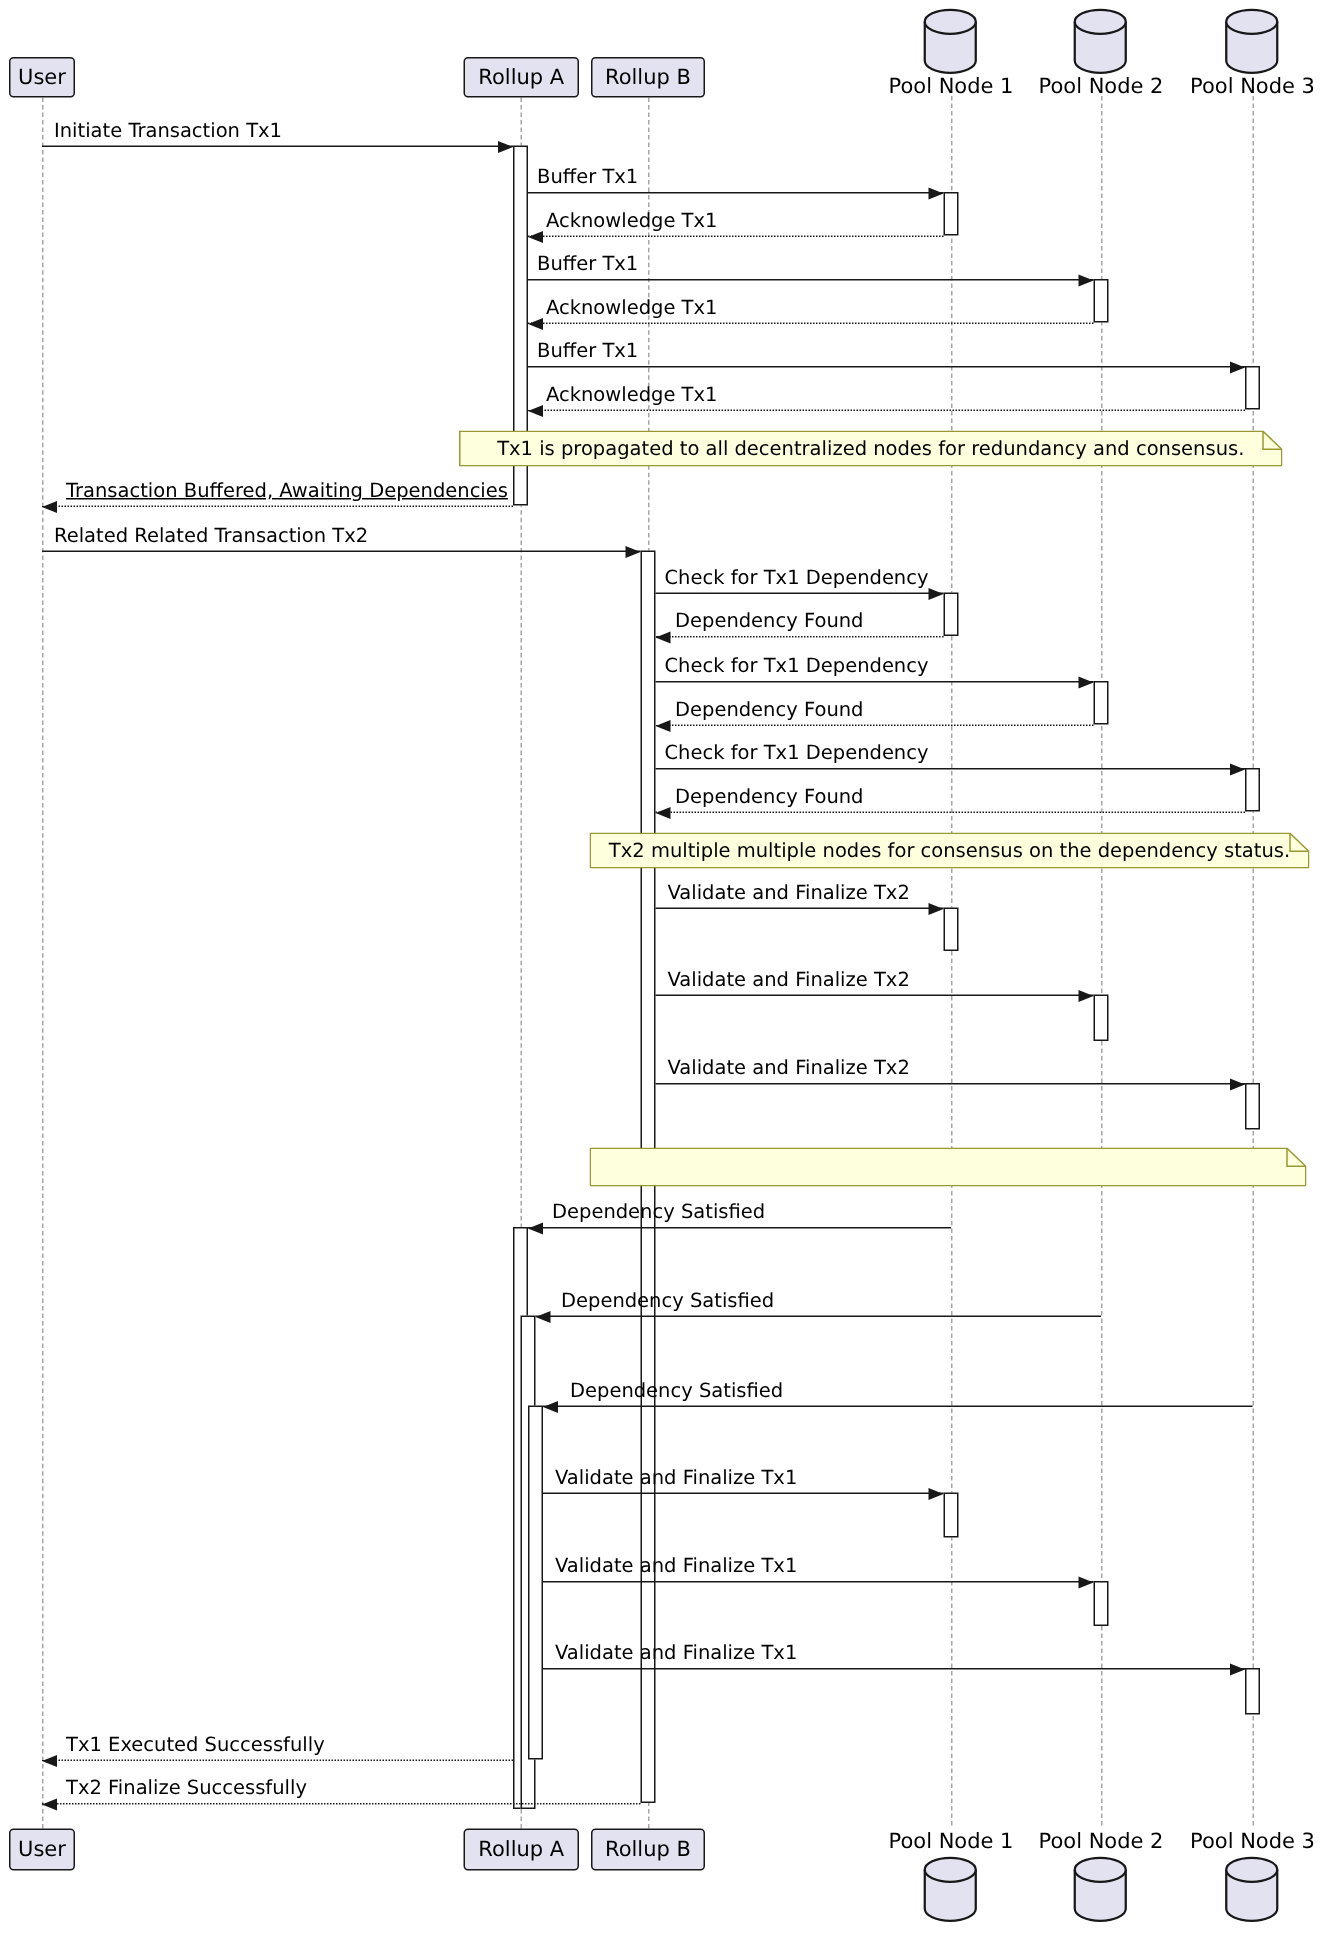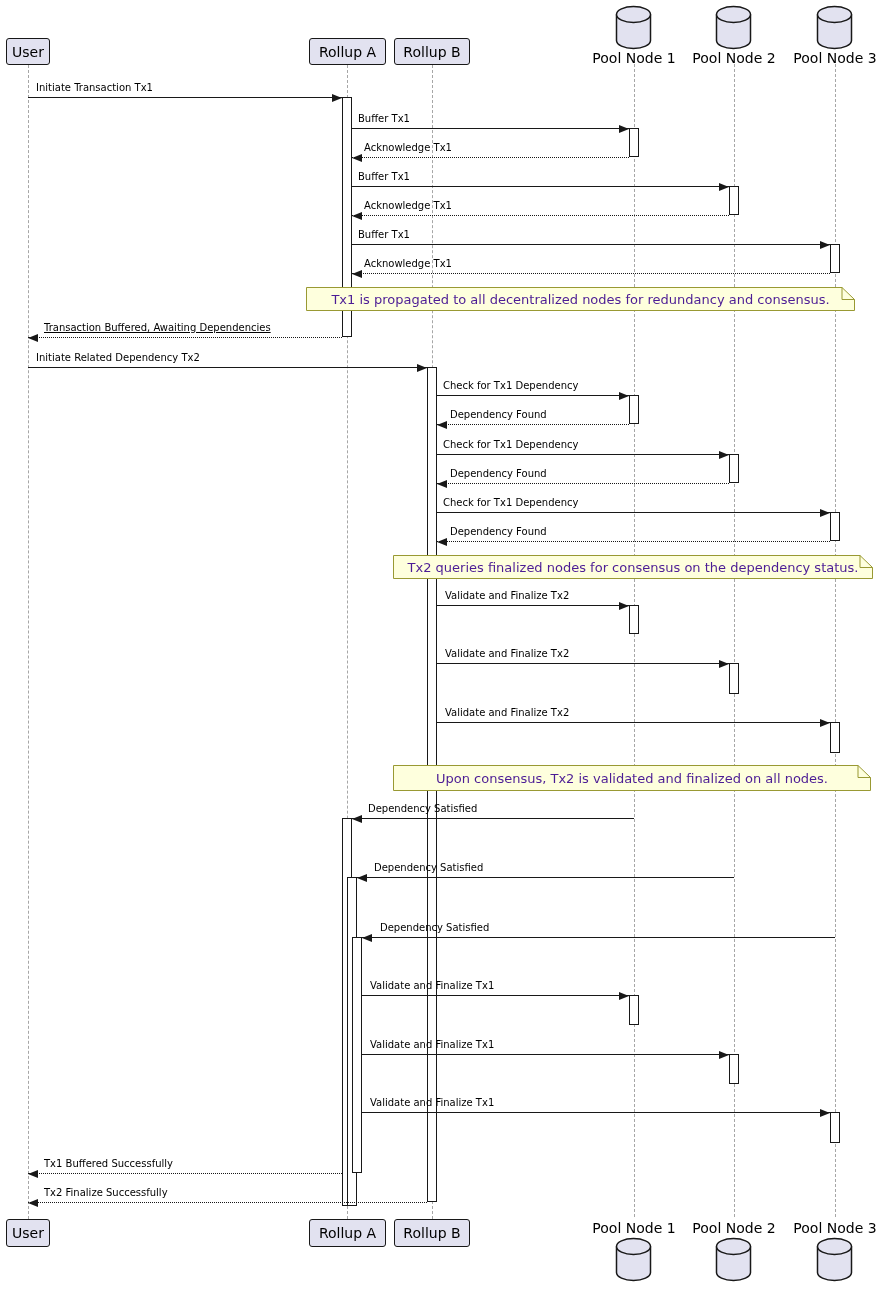--- a/index.html
+++ b/index.html
@@ -11,30 +11,30 @@
   .pbox { position:absolute; background:#E2E2F0; border:1px solid #181818; border-radius:3px;
           display:flex; align-items:center; justify-content:center;
           font-size:14px; color:#000; z-index:2; white-space:nowrap; }
 
   .plabel { position:absolute; font-size:14px; color:#000; text-align:center; white-space:nowrap; z-index:2; }
   .cyl { position:absolute; z-index:2; line-height:0; }
 
   .activation { position:absolute; width:10px; background:#FFFFFF; border:1px solid #181818; z-index:2; }
 
   .note { position:absolute; z-index:3; line-height:0; }
-  .note-text { position:absolute; left:0; width:100%; text-align:center; font-size:13px; color:#4c1d95; line-height:15px; }
+  .note-text { position:absolute; left:0; width:100%; text-align:center; font-size:13px; color:#000000; line-height:15px; }
 
   .msg-line { position:absolute; height:0; border-top:1px solid #181818; z-index:4; }
   .msg-line.dotted { border-top-style:dotted; }
 
   .arrow { position:absolute; width:0; height:0; z-index:5; }
   .arrow.right { border-top:4px solid transparent; border-bottom:4px solid transparent; border-left:10px solid #181818; }
   .arrow.left  { border-top:4px solid transparent; border-bottom:4px solid transparent; border-right:10px solid #181818; }
 
-  .mlabel { position:absolute; font-size:10px; color:#000; white-space:nowrap; z-index:6; line-height:16px; }
+  .mlabel { position:absolute; font-size:13px; color:#000; white-space:nowrap; z-index:6; line-height:16px; }
 </style>
 </head>
 <body>
 
 <div id="diagram">
   <div id="layer-lifelines">
       <div class="lifeline" style="left: 28px; top: 65px; height: 1154px;"></div>
       <div class="lifeline" style="left: 347px; top: 65px; height: 1154px;"></div>
       <div class="lifeline" style="left: 432px; top: 65px; height: 1154px;"></div>
       <div class="lifeline" style="left: 634px; top: 64px; height: 1153px;"></div>
@@ -61,25 +61,25 @@
       <div class="activation" style="left: 830px; top: 1112px; height: 31px;"></div>
     </div>
   <div id="layer-notes">
       <div class="note" style="left: 306px; top: 287px; width: 549px; height: 24px;"><svg width="549" height="24">
           <path d="M0.5,0.5 L536,0.5 L548.5,12.5 L548.5,23.5 L0.5,23.5 Z" fill="#FEFFDD" stroke="#999933"></path>
           <path d="M536,0.5 L536,12.5 L548.5,12.5" fill="none" stroke="#999933"></path>
         </svg><div class="note-text" style="top: 5px;">Tx1 is propagated to all decentralized nodes for redundancy and consensus.</div></div>
       <div class="note" style="left: 393px; top: 555px; width: 480px; height: 24px;"><svg width="480" height="24">
           <path d="M0.5,0.5 L467,0.5 L479.5,12.5 L479.5,23.5 L0.5,23.5 Z" fill="#FEFFDD" stroke="#999933"></path>
           <path d="M467,0.5 L467,12.5 L479.5,12.5" fill="none" stroke="#999933"></path>
-        </svg><div class="note-text" style="top: 5px;">Tx2 queries finalized nodes for consensus on the dependency status.</div></div>
+        </svg><div class="note-text" style="top: 5px;">Tx2 multiple multiple nodes for consensus on the dependency status.</div></div>
       <div class="note" style="left: 393px; top: 765px; width: 478px; height: 26px;"><svg width="478" height="26">
           <path d="M0.5,0.5 L465,0.5 L477.5,12.5 L477.5,25.5 L0.5,25.5 Z" fill="#FEFFDD" stroke="#999933"></path>
           <path d="M465,0.5 L465,12.5 L477.5,12.5" fill="none" stroke="#999933"></path>
-        </svg><div class="note-text" style="top: 6px;">Upon consensus, Tx2 is validated and finalized on all nodes.</div></div>
+        </svg></div>
     </div>
   <div id="layer-messages">
       <div class="msg-line" style="left: 28px; top: 97px; width: 314px;"></div>
       <div class="arrow right" style="left: 332px; top: 93.5px;"></div>
       <div class="mlabel" style="left: 36px; top: 80px;">Initiate Transaction Tx1</div>
       <div class="msg-line" style="left: 352px; top: 128px; width: 277px;"></div>
       <div class="arrow right" style="left: 619px; top: 124.5px;"></div>
       <div class="mlabel" style="left: 358px; top: 111px;">Buffer Tx1</div>
       <div class="msg-line dotted" style="left: 352px; top: 157px; width: 277px;"></div>
       <div class="arrow left" style="left: 352px; top: 153.5px;"></div>
@@ -94,21 +94,21 @@
       <div class="arrow right" style="left: 820px; top: 240.5px;"></div>
       <div class="mlabel" style="left: 358px; top: 227px;">Buffer Tx1</div>
       <div class="msg-line dotted" style="left: 352px; top: 273px; width: 478px;"></div>
       <div class="arrow left" style="left: 352px; top: 269.5px;"></div>
       <div class="mlabel" style="left: 364px; top: 256px;">Acknowledge Tx1</div>
       <div class="msg-line dotted" style="left: 28px; top: 337px; width: 314px;"></div>
       <div class="arrow left" style="left: 28px; top: 333.5px;"></div>
       <div class="mlabel" style="left: 44px; top: 320px; text-decoration: underline;">Transaction Buffered, Awaiting Dependencies</div>
       <div class="msg-line" style="left: 28px; top: 367px; width: 399px;"></div>
       <div class="arrow right" style="left: 417px; top: 363.5px;"></div>
-      <div class="mlabel" style="left: 36px; top: 350px;">Initiate Related Dependency Tx2</div>
+      <div class="mlabel" style="left: 36px; top: 350px;">Related Related Transaction Tx2</div>
       <div class="msg-line" style="left: 437px; top: 395px; width: 192px;"></div>
       <div class="arrow right" style="left: 619px; top: 391.5px;"></div>
       <div class="mlabel" style="left: 443px; top: 378px;">Check for Tx1 Dependency</div>
       <div class="msg-line dotted" style="left: 437px; top: 424px; width: 192px;"></div>
       <div class="arrow left" style="left: 437px; top: 420.5px;"></div>
       <div class="mlabel" style="left: 450px; top: 407px;">Dependency Found</div>
       <div class="msg-line" style="left: 437px; top: 454px; width: 292px;"></div>
       <div class="arrow right" style="left: 719px; top: 450.5px;"></div>
       <div class="mlabel" style="left: 443px; top: 437px;">Check for Tx1 Dependency</div>
       <div class="msg-line dotted" style="left: 437px; top: 483px; width: 292px;"></div>
@@ -142,21 +142,21 @@
       <div class="arrow right" style="left: 619px; top: 991.5px;"></div>
       <div class="mlabel" style="left: 370px; top: 978px;">Validate and Finalize Tx1</div>
       <div class="msg-line" style="left: 362px; top: 1054px; width: 367px;"></div>
       <div class="arrow right" style="left: 719px; top: 1050.5px;"></div>
       <div class="mlabel" style="left: 370px; top: 1037px;">Validate and Finalize Tx1</div>
       <div class="msg-line" style="left: 362px; top: 1112px; width: 468px;"></div>
       <div class="arrow right" style="left: 820px; top: 1108.5px;"></div>
       <div class="mlabel" style="left: 370px; top: 1095px;">Validate and Finalize Tx1</div>
       <div class="msg-line dotted" style="left: 28px; top: 1173px; width: 314px;"></div>
       <div class="arrow left" style="left: 28px; top: 1169.5px;"></div>
-      <div class="mlabel" style="left: 44px; top: 1156px;">Tx1 Buffered Successfully</div>
+      <div class="mlabel" style="left: 44px; top: 1156px;">Tx1 Executed Successfully</div>
       <div class="msg-line dotted" style="left: 28px; top: 1202px; width: 399px;"></div>
       <div class="arrow left" style="left: 28px; top: 1198.5px;"></div>
       <div class="mlabel" style="left: 44px; top: 1185px;">Tx2 Finalize Successfully</div>
     </div>
   <div id="layer-participants">
       <div class="pbox" style="left: 6px; top: 38px; width: 44px; height: 27px;">User</div>
       <div class="pbox" style="left: 6px; top: 1219px; width: 44px; height: 28px;">User</div>
       <div class="pbox" style="left: 309px; top: 38px; width: 77px; height: 27px;">Rollup A</div>
       <div class="pbox" style="left: 309px; top: 1219px; width: 77px; height: 28px;">Rollup A</div>
       <div class="pbox" style="left: 394px; top: 38px; width: 76px; height: 27px;">Rollup B</div>

